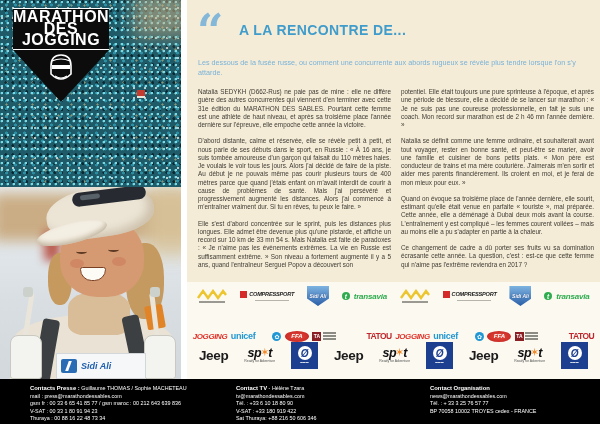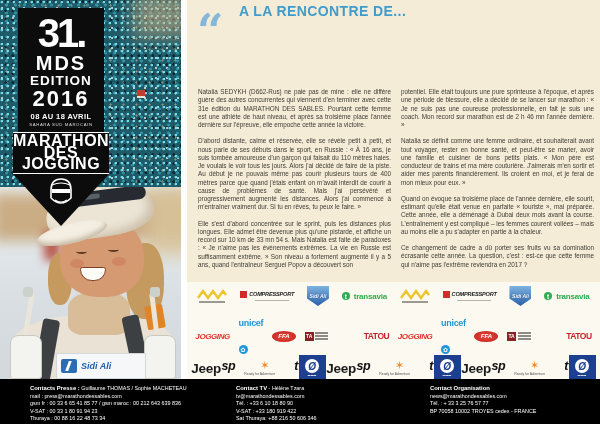--- a/index.html
+++ b/index.html
@@ -67,54 +67,54 @@
   .mds-line3 { font-size:22px; font-weight:bold; letter-spacing:2px; line-height:22px; }
   .mds-dates { font-size:7.5px; font-weight:bold; letter-spacing:.4px; line-height:10px; margin-top:2px; }
   .mds-loc { font-size:4.3px; letter-spacing:.6px; line-height:6px; color:#ddd; }
   .mds-brand { background:#0c0c0c; border-top:1.5px solid #fff; border-bottom:1.5px solid #fff; margin:0 -5px; padding:2px 0 3px; }
   .mds-brand div { font-size:16px; font-weight:bold; letter-spacing:.5px; line-height:11.5px; }
   .mds-tri { width:0; height:0; margin:0 auto; border-left:48px solid transparent; border-right:48px solid transparent; border-top:52px solid #0c0c0c; margin-left:-5px; }
   .tuareg { position:absolute; left:50%; transform:translateX(-50%); margin-top:-50px; }
   
   #panel { position:absolute; left:187px; top:0; width:413px; height:379px; background:#f5ecd8; }
   .quote-glyph { position:absolute; left:10px; top:8px; font-family:"DejaVu Serif", serif; font-size:46px; line-height:46px; color:#85b8d8; font-weight:bold; }
-  .art-title { position:absolute; left:52px; top:3px; font-size:14px; font-weight:bold; color:#3f9ccb; letter-spacing:.4px; }
+  .art-title { position:absolute; left:52px; top:22px; font-size:14px; font-weight:bold; color:#3f9ccb; letter-spacing:.4px; }
   .art-subtitle { position:absolute; left:52px; top:31px; font-size:7.8px; color:#35342f; letter-spacing:.2px; }
   .art-intro { position:absolute; left:11px; top:58px; width:394px; font-size:7.2px; line-height:9.6px; color:#79b2d7; }
   .cols { position:absolute; left:11px; top:88px; width:396px; display:flex; gap:10px; }
   .col { width:193px; font-size:6.35px; line-height:8.25px; color:#3d3b33; text-align:justify; }
   .col p { margin-bottom:8px; }
   
   #sponsors { position:absolute; left:0; top:282px; width:413px; height:97px; background:#fcf9f0; }
   .srow { position:absolute; left:4px; width:405px; display:flex; justify-content:space-around; align-items:center; }
   .srow1 { top:4px; height:20px; }
   .srow2 { top:43px; height:22px; }
-  .srow3 { top:66px; height:40px; }
+  .srow3 { top:53px; height:40px; }
   .slogo { display:flex; flex-direction:column; align-items:center; justify-content:center; line-height:1; }
   .waa-sub { width:26px; height:2px; background:#9a9a92; margin-top:1.5px; }
   .cs-wrap { display:flex; align-items:center; gap:2px; }
   .cs-box { width:7px; height:7px; background:#d42a2a; }
   .cs-text { font-size:5.6px; font-weight:bold; font-style:italic; color:#222; letter-spacing:-.2px; }
   .cs-sub { width:34px; height:1.5px; background:#b5b5ad; margin-top:1.5px; margin-left:9px; }
   .sidiali { width:22px; height:20px; background:linear-gradient(#7db3e0,#2a5fa8); clip-path:polygon(0 0,100% 0,100% 62%,50% 100%,0 62%); display:flex; align-items:center; justify-content:center; color:#fff; font-size:5px; font-weight:bold; font-style:italic; text-shadow:0 0 1px #1a3e7a; }
-  .tv-wrap { display:flex; align-items:center; gap:4px; }
+  .tv-wrap { display:flex; align-items:center; gap:4px;font-style:italic; }
   .tv-circ { width:8px; height:8px; border-radius:50%; background:#2eac4f; color:#fff; font-size:6.5px; font-weight:bold; display:flex; align-items:center; justify-content:center; }
   .tv-text { font-size:8px; font-weight:bold; color:#2eac4f; letter-spacing:-.2px; }
   .jog-text { font-size:8px; font-weight:bold; font-style:italic; color:#e03128; letter-spacing:-.4px; }
-  .uni-wrap { display:flex; gap:17px;flex-direction:column; }
+  .uni-wrap { display:flex; align-items:center; gap:17px; }
   .uni-text { font-size:9px; font-weight:bold; color:#1f97d4; letter-spacing:-.3px; }
   .uni-circ { width:9px; height:9px; border-radius:50%; background:#1f97d4; color:#fff; font-size:6px; display:flex; align-items:center; justify-content:center; }
   .ffa-pill { width:24px; height:11px; border-radius:50%; background:radial-gradient(#e34b3b,#c21f1f); color:#fff; font-size:6px; font-weight:bold; font-style:italic; display:flex; align-items:center; justify-content:center; }
   .fed-wrap { display:flex; align-items:center; gap:1.5px; }
   .fed-box { width:9px; height:9px; background:#8a1f24; color:#fff; font-size:5px; font-weight:bold; display:flex; align-items:center; justify-content:center; }
   .fed-lines { display:flex; flex-direction:column; gap:1.5px; }
   .fed-lines span { display:block; width:13px; height:1.5px; background:#8c8c84; }
   .tatou-text { font-size:8.5px; font-weight:bold; color:#c0272d; letter-spacing:-.5px;margin-left:27px; }
   .jeep-text { font-size:13.5px; font-weight:bold; color:#1b1b1b; letter-spacing:-.3px; }
-  .spot-wrap { display:flex; align-items:flex-start;gap:26px; }
+  .spot-wrap { display:flex; align-items:flex-start; }
   .spot-sp, .spot-t { font-size:12.5px; font-weight:bold; font-style:italic; color:#111; letter-spacing:-.5px; }
   .spot-star { color:#f08a2a; font-size:11px; margin:0 -1px; }
   .spot-sub { font-size:3.4px; color:#555; margin-top:1px; }
   .holm { width:27px; height:27px; background:#1d3f8f; display:flex; flex-direction:column; align-items:center; justify-content:center; gap:1px; }
   .holm-circ { width:14px; height:14px; border-radius:50%; background:#fff; color:#1d3f8f; font-size:10px; font-weight:bold; display:flex; align-items:center; justify-content:center; font-style:italic; }
   .holm-sub { font-size:2.6px; color:#fff; letter-spacing:.3px; }
   
   #footer { position:absolute; left:0; top:379px; width:600px; height:45px; background:#000; color:#fff; }
   .fcol { position:absolute; top:6px; font-size:5.4px; line-height:7.6px; }
   .fcol b { font-size:5.9px; }
@@ -159,44 +159,37 @@
       <div class="bottle b-l"></div>
       <div class="bottle b-r"></div>
       <div class="bib">
         <div class="bib-mark"></div>
         <div class="bib-text">Sidi Ali</div>
       </div>
     </div>
   </div>
 
   <div id="mds">
-    <div class="mds-main">
-      <div class="mds-number">31.</div>
-      <div class="mds-line1">MDS</div>
-      <div class="mds-line2">EDITION</div>
-      <div class="mds-line3">2016</div>
-      <div class="mds-dates">08 AU 18 AVRIL</div>
-      <div class="mds-loc">SAHARA SUD MAROCAIN</div>
-    </div>
     <div class="mds-brand">
       <div>MARATHON</div>
       <div>DES JOGGING</div>
     </div>
     <div class="mds-tri"></div>
     <svg class="tuareg" width="30" height="36" viewBox="0 0 30 36">
       <path d="M5 14 Q5 3 15 3 Q25 3 25 14 L25 22 Q15 32 5 22 Z" fill="none" stroke="#fff" stroke-width="1.6"></path>
       <path d="M6 9 Q15 5 24 9" fill="none" stroke="#fff" stroke-width="1.2"></path>
       <rect x="6" y="13" width="18" height="4" fill="#fff"></rect>
       <path d="M9 24 Q15 28 21 24" fill="none" stroke="#fff" stroke-width="1.2"></path>
     </svg>
   </div>
 
   <div id="panel">
     <div class="quote-glyph">“</div>
     <div class="art-title">A LA RENCONTRE DE...</div>
+    <div class="art-intro">Les dessous de la fusée russe, ou comment une concurrente aux abords rugueux se révèle plus tendre lorsque l'on s'y attarde.</div>
     <div class="cols">
       <div class="col">
         <p>Natalia SEDYKH (D662-Rus) ne paie pas de mine : elle ne diffère guère des autres concurrentes qui viennent d'en terminer avec cette 31e édition du MARATHON DES SABLES. Pourtant cette femme est une athlète de haut niveau, et après sa troisième place l'année dernière sur l'épreuve, elle empoche cette année la victoire.</p>
         <p>D'abord distante, calme et réservée, elle se révèle petit à petit, et nous parle de ses débuts dans le sport, en Russie : « À 16 ans, je suis tombée amoureuse d'un garçon qui faisait du 110 mètres haies. Je voulais le voir tous les jours. Alors j'ai décidé de faire de la piste. Au début je ne pouvais même pas courir plusieurs tours de 400 mètres parce que quand j'étais enfant on m'avait interdit de courir à cause de problèmes de santé. Mais j'ai persévéré et progressivement augmenté les distances. Alors j'ai commencé à m'entraîner vraiment dur. Si tu en rêves, tu peux le faire. »</p>
         <p>Elle s'est d'abord concentrée sur le sprint, puis les distances plus longues. Elle admet être devenue plus qu'une pistarde, et affiche un record sur 10 km de 33 mn 54 s. Mais Natalia est faite de paradoxes : « Je n'aime pas les évènements extrêmes. La vie en Russie est suffisamment extrême. » Son niveau a fortement augmenté il y a 5 ans, quand l'entraîneur Serguei Popov a découvert son</p>
       </div>
       <div class="col">
         <p>potentiel. Elle était toujours une pure sprinteuse à l'époque, et après une période de blessure, elle a décidé de se lancer sur marathon : « Je ne suis pas une coureuse professionnelle, en fait je suis une coach. Mon record sur marathon est de 2 h 46 mn l'année dernière. »</p>
         <p>Natalia se définit comme une femme ordinaire, et souhaiterait avant tout voyager, rester en bonne santé, et peut-être se marier, avoir une famille et cuisiner de bons petits plats. « Mon père est conducteur de trains et ma mère couturière. J'aimerais m'en sortir et aider mes parents financièrement. Ils croient en moi, et je ferai de mon mieux pour eux. »</p>
         <p>Quand on évoque sa troisième place de l'année dernière, elle sourit, estimant qu'elle était venue en parfaite « touriste », mal préparée. Cette année, elle a déménagé à Dubai deux mois avant la course. L'entraînement y est compliqué – les femmes courent voilées – mais au moins elle a pu s'adapter en partie à la chaleur.</p>

